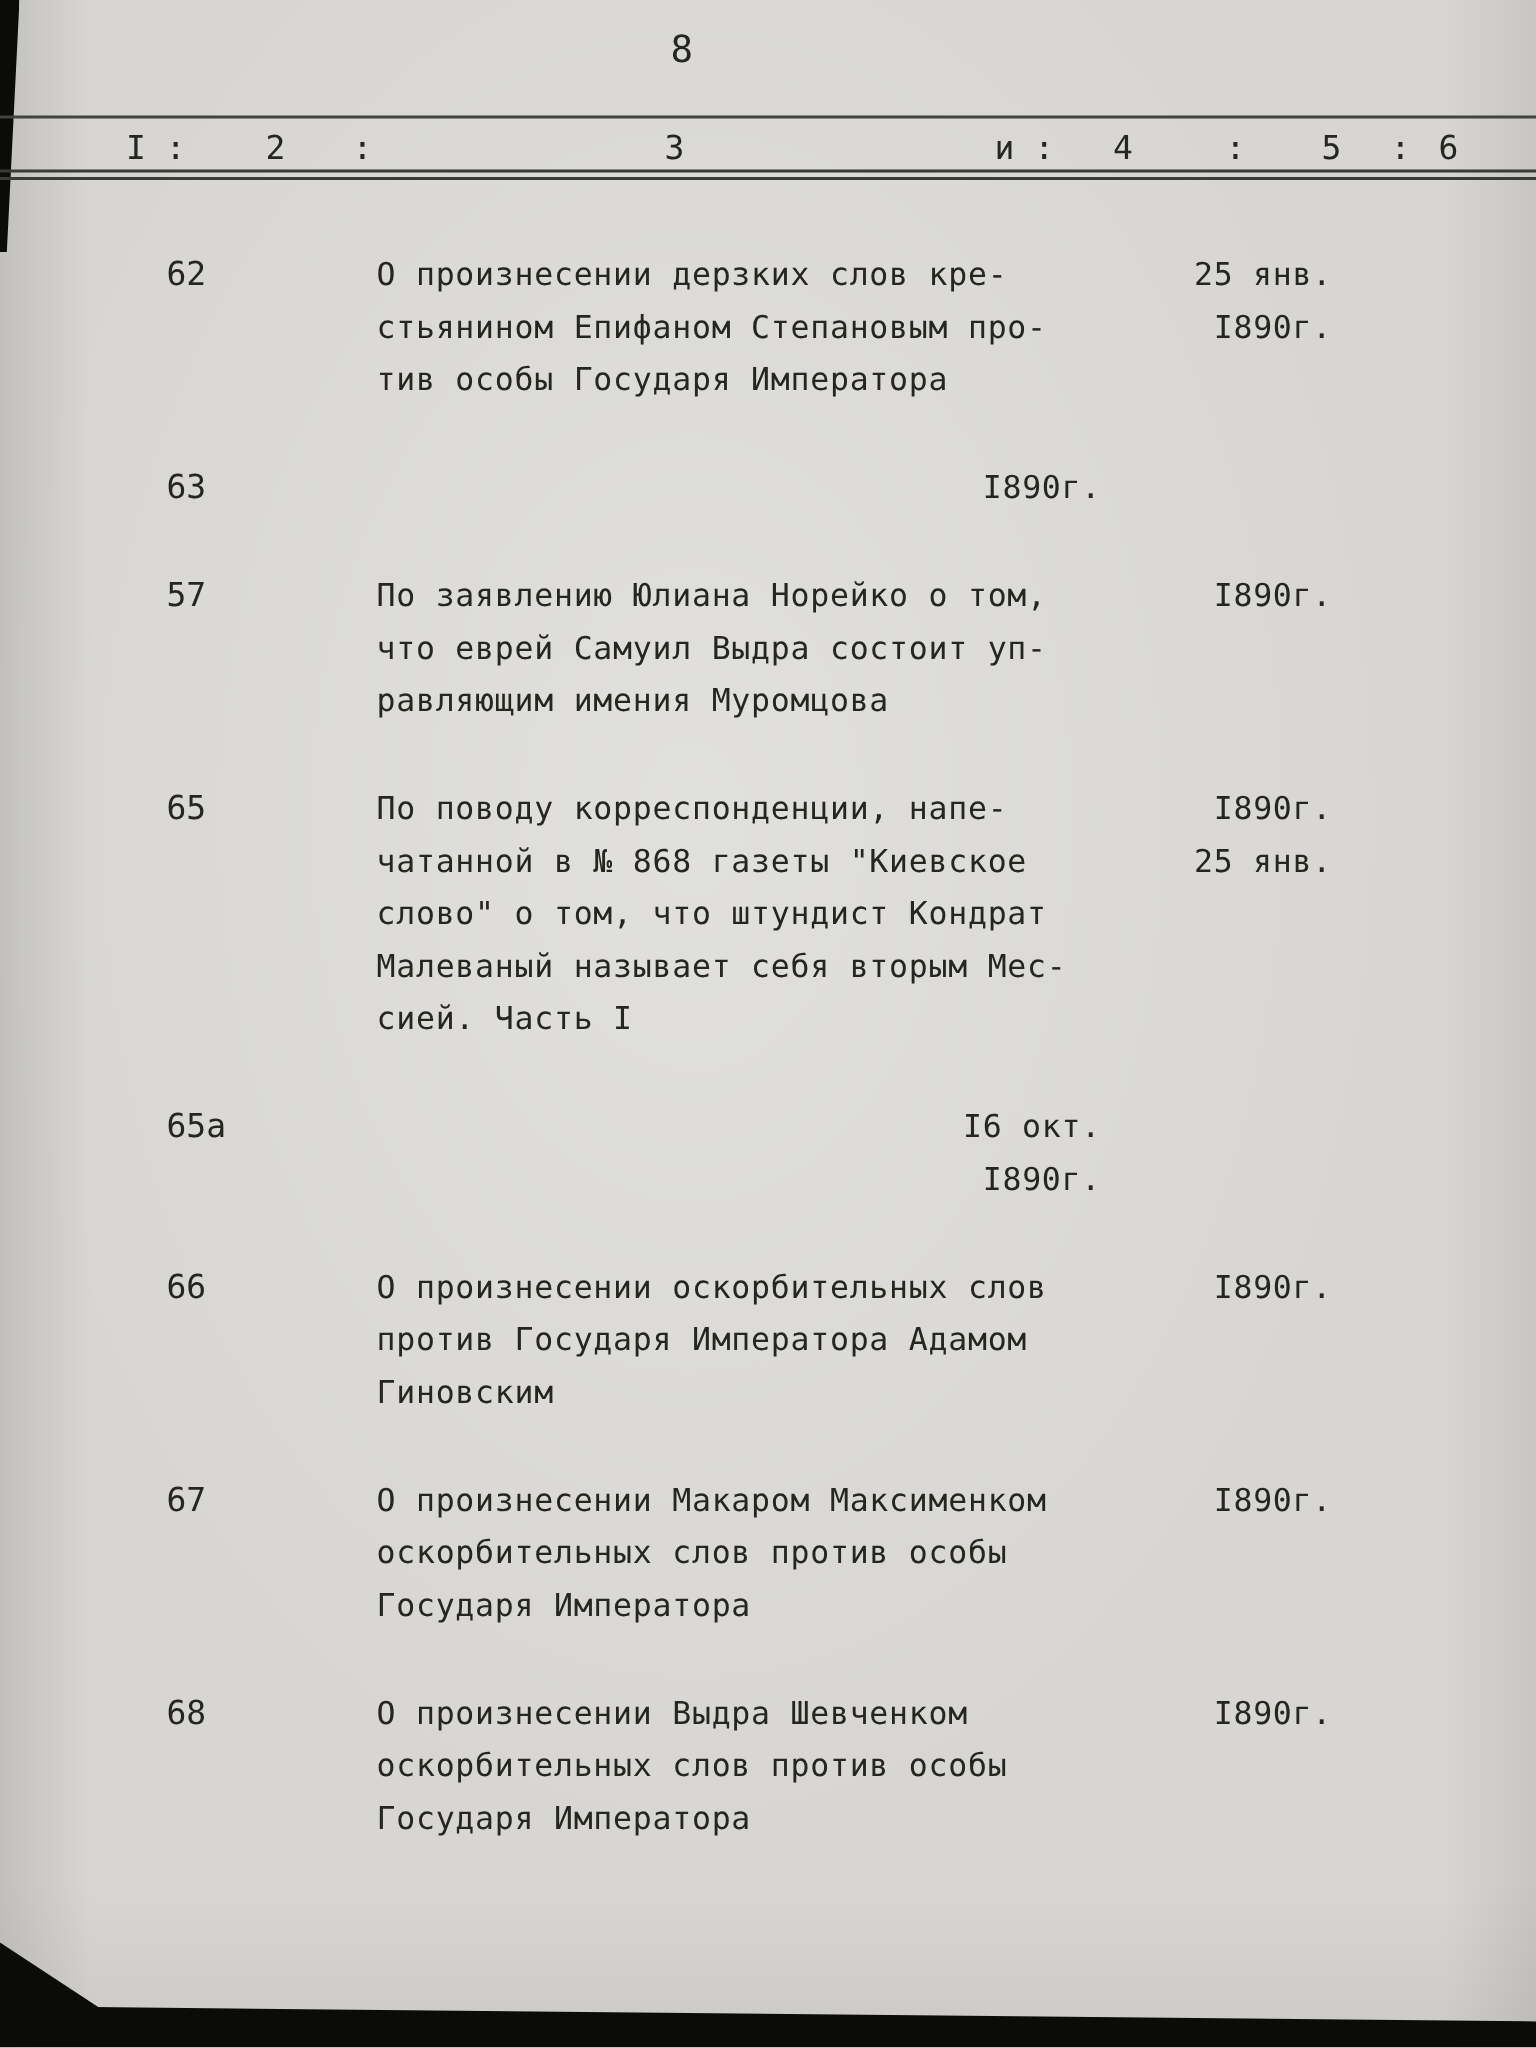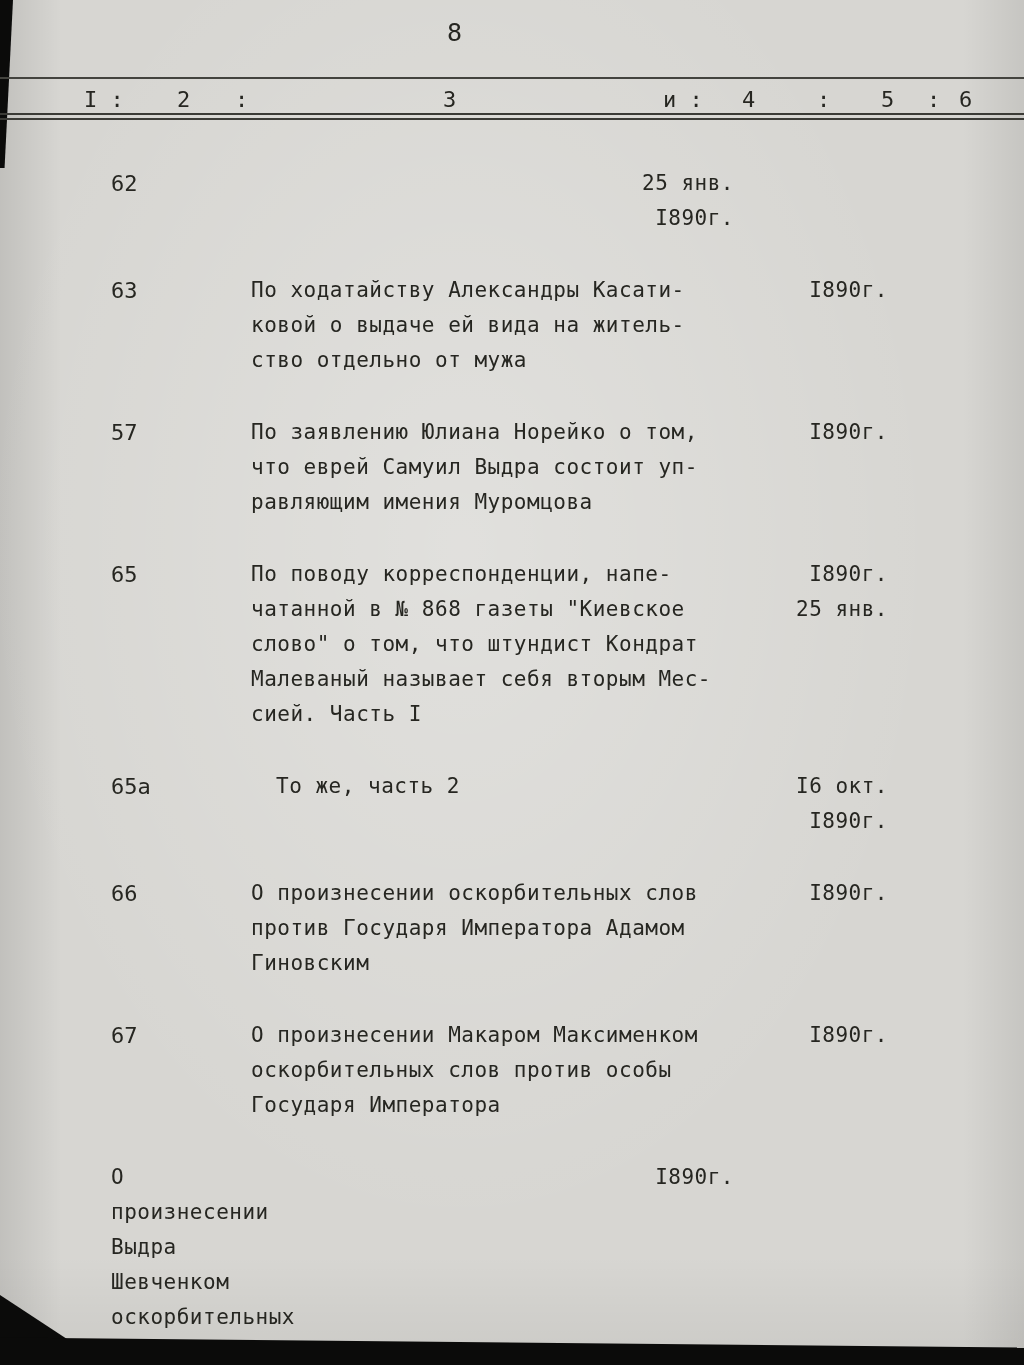--- a/index.html
+++ b/index.html
@@ -72,21 +72,21 @@
     width: 872px;
   }
   .entry {
     display: grid;
     grid-template-columns: 140px 483px auto;
     padding-left: 95px;
     margin-bottom: 37px;
     font-size: 21px;
     line-height: 35px;
   }
-  .entry:nth-child(5) { margin-top: 28px; gap: 25px; }  
+  .entry:nth-child(5) { margin-top: 28px; }  
   .entry .num {
     font-size: 22px;
   }
   .entry .desc {
     white-space: pre-line;
     letter-spacing: 0.5px;
   }
   .entry .date {
     white-space: pre-line;
     letter-spacing: 0.5px;
@@ -128,29 +128,29 @@
       <span class="hcell hcell-5">4</span>
       <span class="hcell hcell-6">:</span>
       <span class="hcell hcell-7">5</span>
       <span class="hcell hcell-8">:</span>
       <span class="hcell hcell-9">6</span>
     </div>
 
   <div class="entries" id="entries">
   <div class="entry">
     <div class="num">62</div>
+    <div class="desc">О произнесении дерзких слов кре-
+стьянином Епифаном Степановым про-
+тив особы Государя Императора</div>
     <div class="date">25 янв.
 I890г.</div>
   </div>
 
   <div class="entry">
     <div class="num">63</div>
-    <div class="desc">По ходатайству Александры Касати-
-ковой о выдаче ей вида на житель-
-ство отдельно от мужа</div>
     <div class="date">I890г.</div>
   </div>
 
   <div class="entry">
     <div class="num">57</div>
     <div class="desc">По заявлению Юлиана Норейко о том,
 что еврей Самуил Выдра состоит уп-
 равляющим имения Муромцова</div>
     <div class="date">I890г.</div>
   </div>
@@ -161,21 +161,20 @@
 чатанной в № 868 газеты "Киевское
 слово" о том, что штундист Кондрат
 Малеваный называет себя вторым Мес-
 сией. Часть I</div>
     <div class="date">I890г.
 25 янв.</div>
   </div>
 
   <div class="entry">
     <div class="num">65а</div>
-    <div class="desc">То же, часть 2</div>
     <div class="date">I6 окт.
 I890г.</div>
   </div>
 
   <div class="entry">
     <div class="num">66</div>
     <div class="desc">О произнесении оскорбительных слов
 против Государя Императора Адамом
 Гиновским</div>
     <div class="date">I890г.</div>
@@ -183,20 +182,21 @@
 
   <div class="entry">
     <div class="num">67</div>
     <div class="desc">О произнесении Макаром Максименком
 оскорбительных слов против особы
 Государя Императора</div>
     <div class="date">I890г.</div>
   </div>
 
   <div class="entry">
+    <div class="num">68</div>
     <div class="desc">О произнесении Выдра Шевченком
 оскорбительных слов против особы
 Государя Императора</div>
     <div class="date">I890г.</div>
   </div>
 </div>
 
   <div class="artifact corner-bl"></div>
   <div class="artifact bottom-bar"></div>
 </div>

